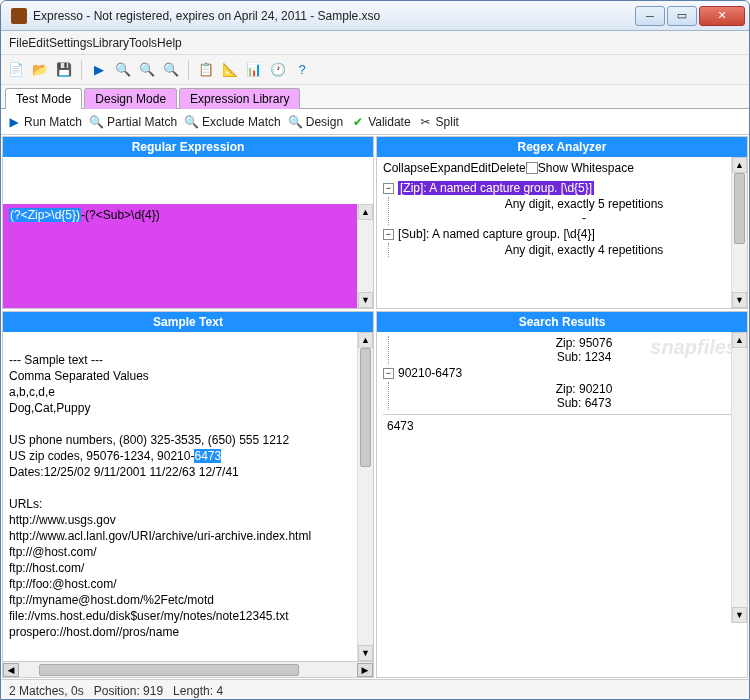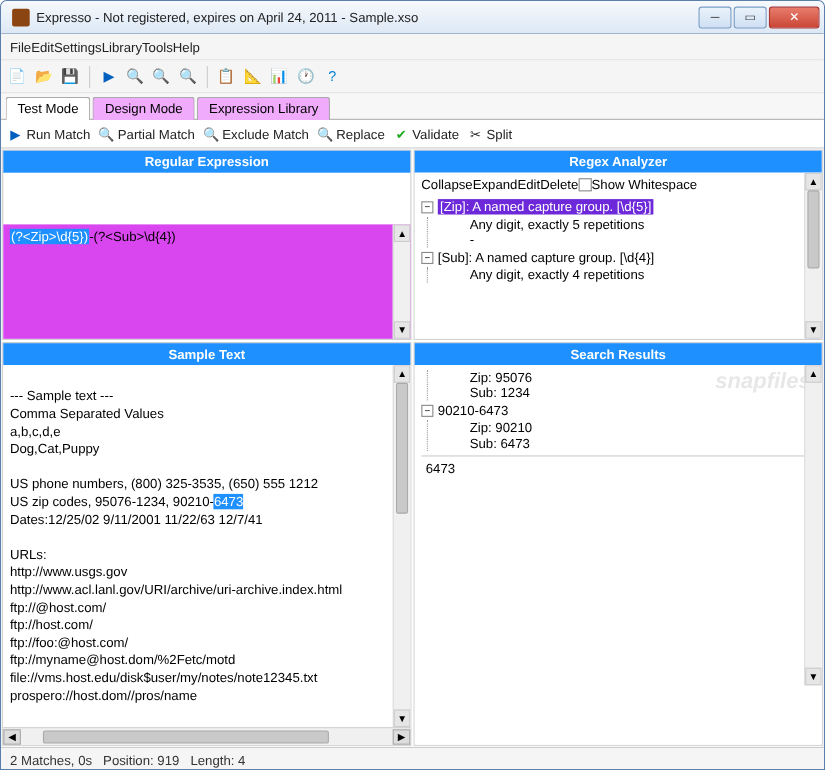--- a/index.html
+++ b/index.html
@@ -44,21 +44,21 @@
 .regexbox .plain { color:#000;}
 
 .analyzer-actions { display:flex; gap:0; align-items:center; margin-bottom:4px;}
 .chk { width:12px; height:12px; border:1px solid #888; display:inline-block; vertical-align:middle;}
 
 .tree { font-family:"Segoe UI",sans-serif; }
 .tree .node { margin-left:0; line-height:18px;}
 .tree .toggle { display:inline-block; width:11px; height:11px; border:1px solid #888; text-align:center; line-height:9px; font-size:9px; margin-right:4px; vertical-align:middle; background:#fff;}
 .tree .child { margin-left:24px; }
 .tree .hl { background:#6d28d9; color:#fff; padding:0 2px;}
-.dotline { border-left:1px dotted #999; margin-left:5px; padding-left:14px;}
+.dotline { border-left:1px dotted #999; margin-left:5px; padding-left:14px;text-align:center;}
 
 .sample { white-space:pre-wrap; font-size:12px; line-height:16px;}
 .sample .sel { background:#1e90ff; color:#fff;}
 
 .resultsbottom { height:50px; border-top:1px solid #ccc; margin-top:4px; padding:4px; background:#fff; }
 
 .scrollbarH { height:16px; background:#f0f0f0; border-top:1px solid #ccc; display:flex; align-items:center;}
 .scrollbarH .thumb { height:12px; background:#c9c9c9; border:1px solid #aaa; margin:0 20px; border-radius:2px;}
 .scrollbtn { width:16px; height:14px; background:#ddd; border:1px solid #aaa; display:flex; align-items:center; justify-content:center; font-size:9px;}
 
@@ -125,21 +125,21 @@
   <div class="act">
       <span class="aicon">🔍</span>
       <span>Partial Match</span>
     </div>
   <div class="act">
       <span class="aicon">🔍</span>
       <span>Exclude Match</span>
     </div>
   <div class="act">
       <span class="aicon">🔍</span>
-      <span>Replace</span>
+      <span>Design</span>
     </div>
   <div class="act">
       <span class="aicon" style="color:#2a2">✔</span>
       <span>Validate</span>
     </div>
   <div class="act">
       <span class="aicon">✂</span>
       <span>Split</span>
     </div>
 </div>

